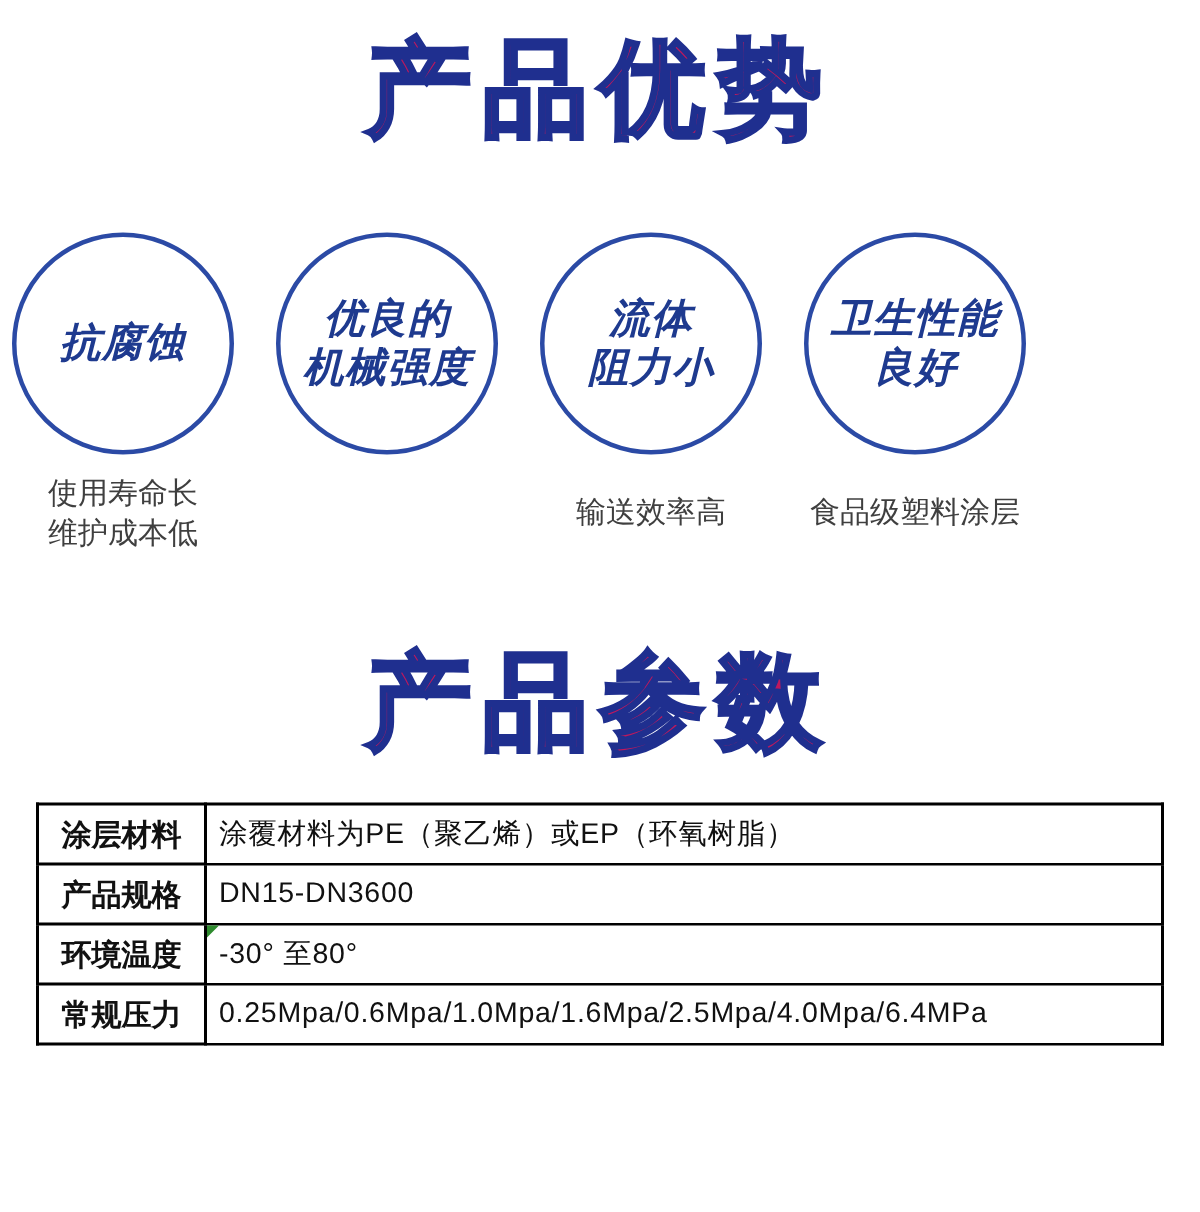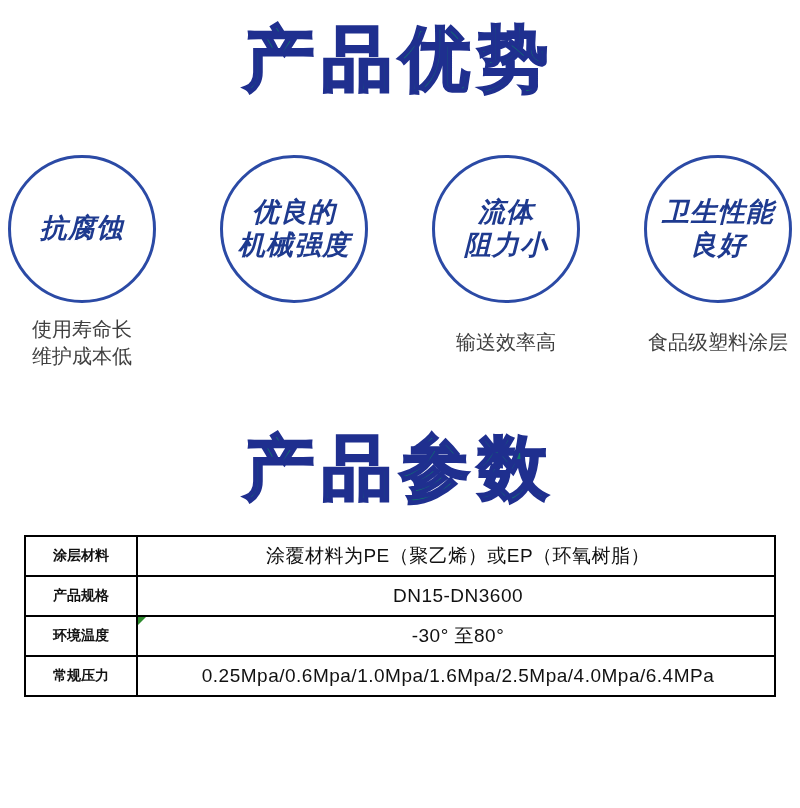--- a/index.html
+++ b/index.html
@@ -17,31 +17,32 @@
     overflow: hidden;
   }
   
   .big-title {
     margin: 18px 0 0 0;
     text-align: center;
     font-size: 70px;
     line-height: 1.18;
     font-weight: 900;
     letter-spacing: 8px;
-    color: #0f766e;
+    color: #be185d;
     -webkit-text-stroke: 2.5px #1f2f8f;
   }
   .big-title.second {
     margin-top: 56px;
   }
   
   .adv-row {
     margin-top: 54px;
     display: flex;
-    justify-content: space-between;
+    justify-content: flex-start;
+    gap: 12px;
   }
   .adv-item {
     width: 164px;
     display: flex;
     flex-direction: column;
     align-items: center;
   }
   .circle {
     width: 148px;
     height: 148px;
@@ -83,30 +84,30 @@
   }
   .param-table th,
   .param-table td {
     border: 2px solid #000000;
     height: 40px;
     color: #111111;
     background: #ffffff;
   }
   .param-table th {
     width: 112px;
-    font-size: 14px;
+    font-size: 20px;
     font-weight: bold;
     text-align: center;
     padding: 0 4px;
   }
   .param-table td {
     font-size: 19px;
     padding: 0 4px 0 8px;
     position: relative;
-    text-align: center;
+    text-align: left;
     letter-spacing: 0.5px;
   }
   .corner-marker {
     position: absolute;
     top: 0; left: 0;
     width: 0; height: 0;
     border-top: 8px solid #2e8b2e;
     border-right: 8px solid transparent;
   }
 </style>

